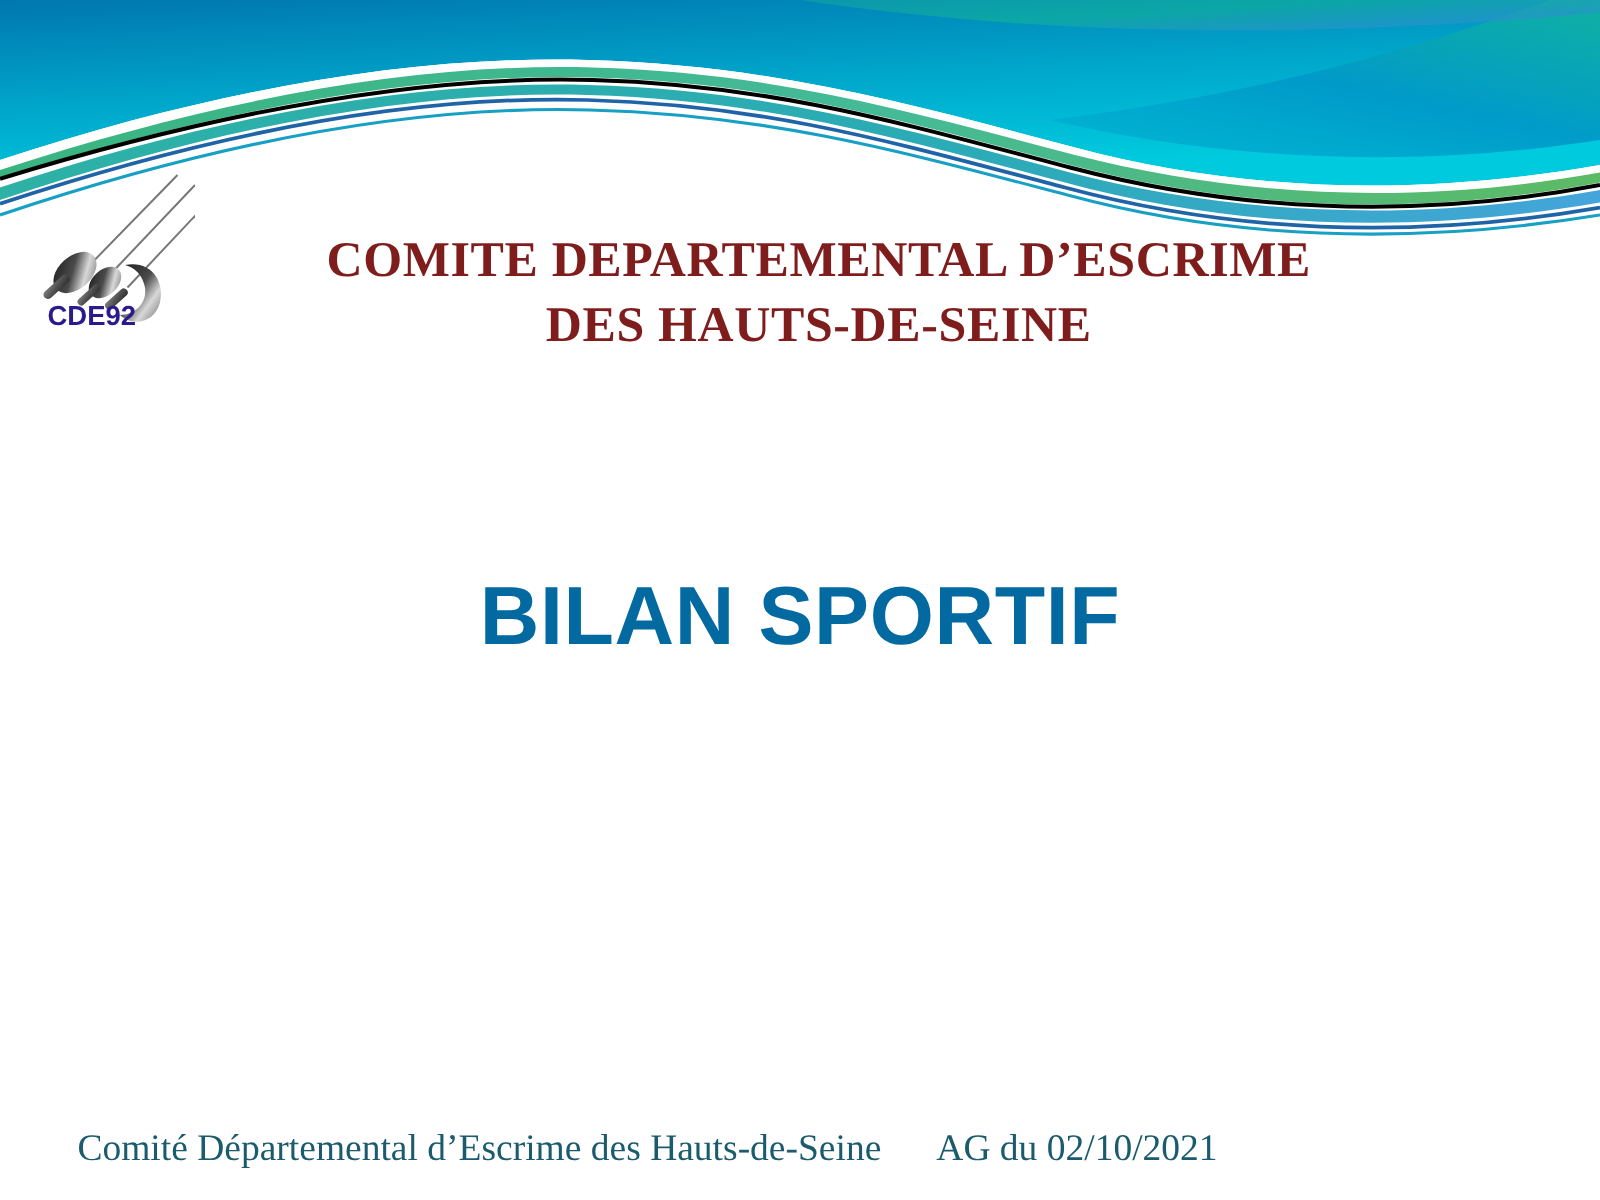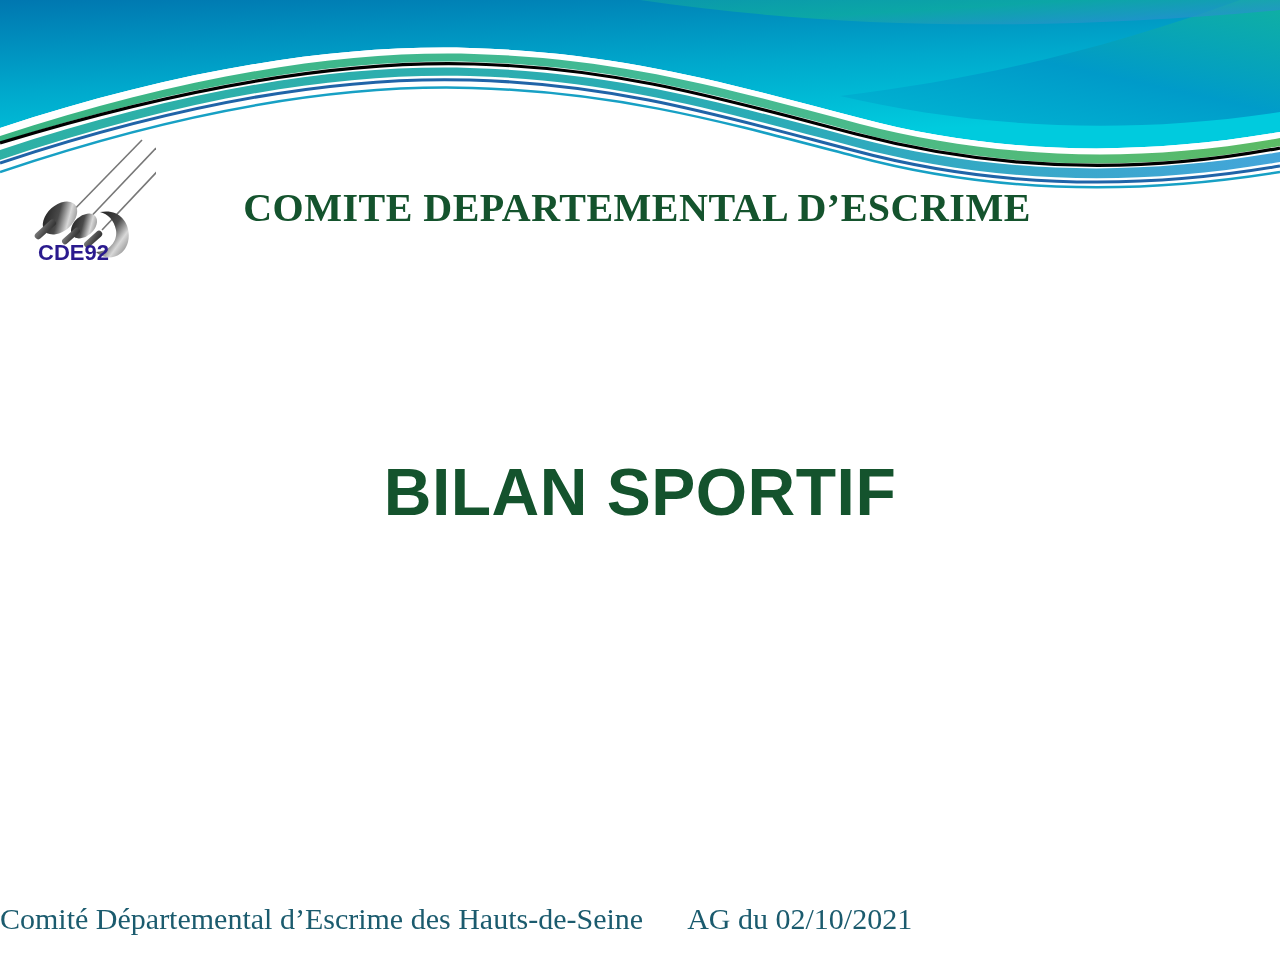--- a/index.html
+++ b/index.html
@@ -48,60 +48,61 @@
   }
   .logo svg {
     display: block;
     width: 140px;
     height: 135px;
   }
 
   
   .org-title {
     position: absolute;
-    left: 142px;
+    left: 160px;
     top: 182px;
     width: 990px;
     text-align: center;
-    color: #14532d;
+    color: #7f1d1d;
     font-family: "Liberation Serif", serif;
     font-weight: bold;
     font-size: 40px;
     line-height: 52px;
     letter-spacing: 0.5px;
     white-space: nowrap;
   }
   .org-title .line2 {
     display: block;
   }
 
   
   .main-block {
     position: absolute;
     left: 0;
     top: 440px;
     width: 1280px;
     text-align: center;
   }
   .main-heading {
-    color: #14532d;
+    color: #0369a1;
     font-family: "Liberation Sans", sans-serif;
     font-weight: bold;
     font-size: 66px;
     line-height: 104px;
     letter-spacing: 0.5px;
     white-space: nowrap;
   }
 
   
   .footer {
     position: absolute;
     left: 0;
     top: 898px;
     width: 1036px;
+    text-align: center;
     color: #1B5B6E;
     font-family: "Liberation Serif", serif;
     font-size: 30px;
     line-height: 42px;
     white-space: nowrap;
   }
   .footer .gap {
     display: inline-block;
     width: 44px;
   }
@@ -224,20 +225,21 @@
                  C92,114 102,104 100,92 C98,82 92,76 84,74 Z" fill="url(#guardG)"></path>
         <rect x="66" y="98" width="22" height="6.5" rx="3.2" transform="rotate(-42 77 101)" fill="url(#gripG)"></rect>
       </g>
 
       <text x="22" y="122" font-family="'Liberation Sans', sans-serif" font-size="22" font-weight="bold" fill="#2A1A8E">CDE92</text>
     </svg>
   </div>
 
   <div class="org-title">
     <span class="line1">COMITE DEPARTEMENTAL D’ESCRIME</span>
+    <span class="line2">DES HAUTS-DE-SEINE</span>
   </div>
 
   <div class="main-block">
     <div class="main-heading">BILAN SPORTIF</div>
   </div>
 
   <div class="footer">
     <span>Comité Départemental d’Escrime des Hauts-de-Seine</span><span class="gap"></span><span>AG du 02/10/2021</span>
   </div>
 

